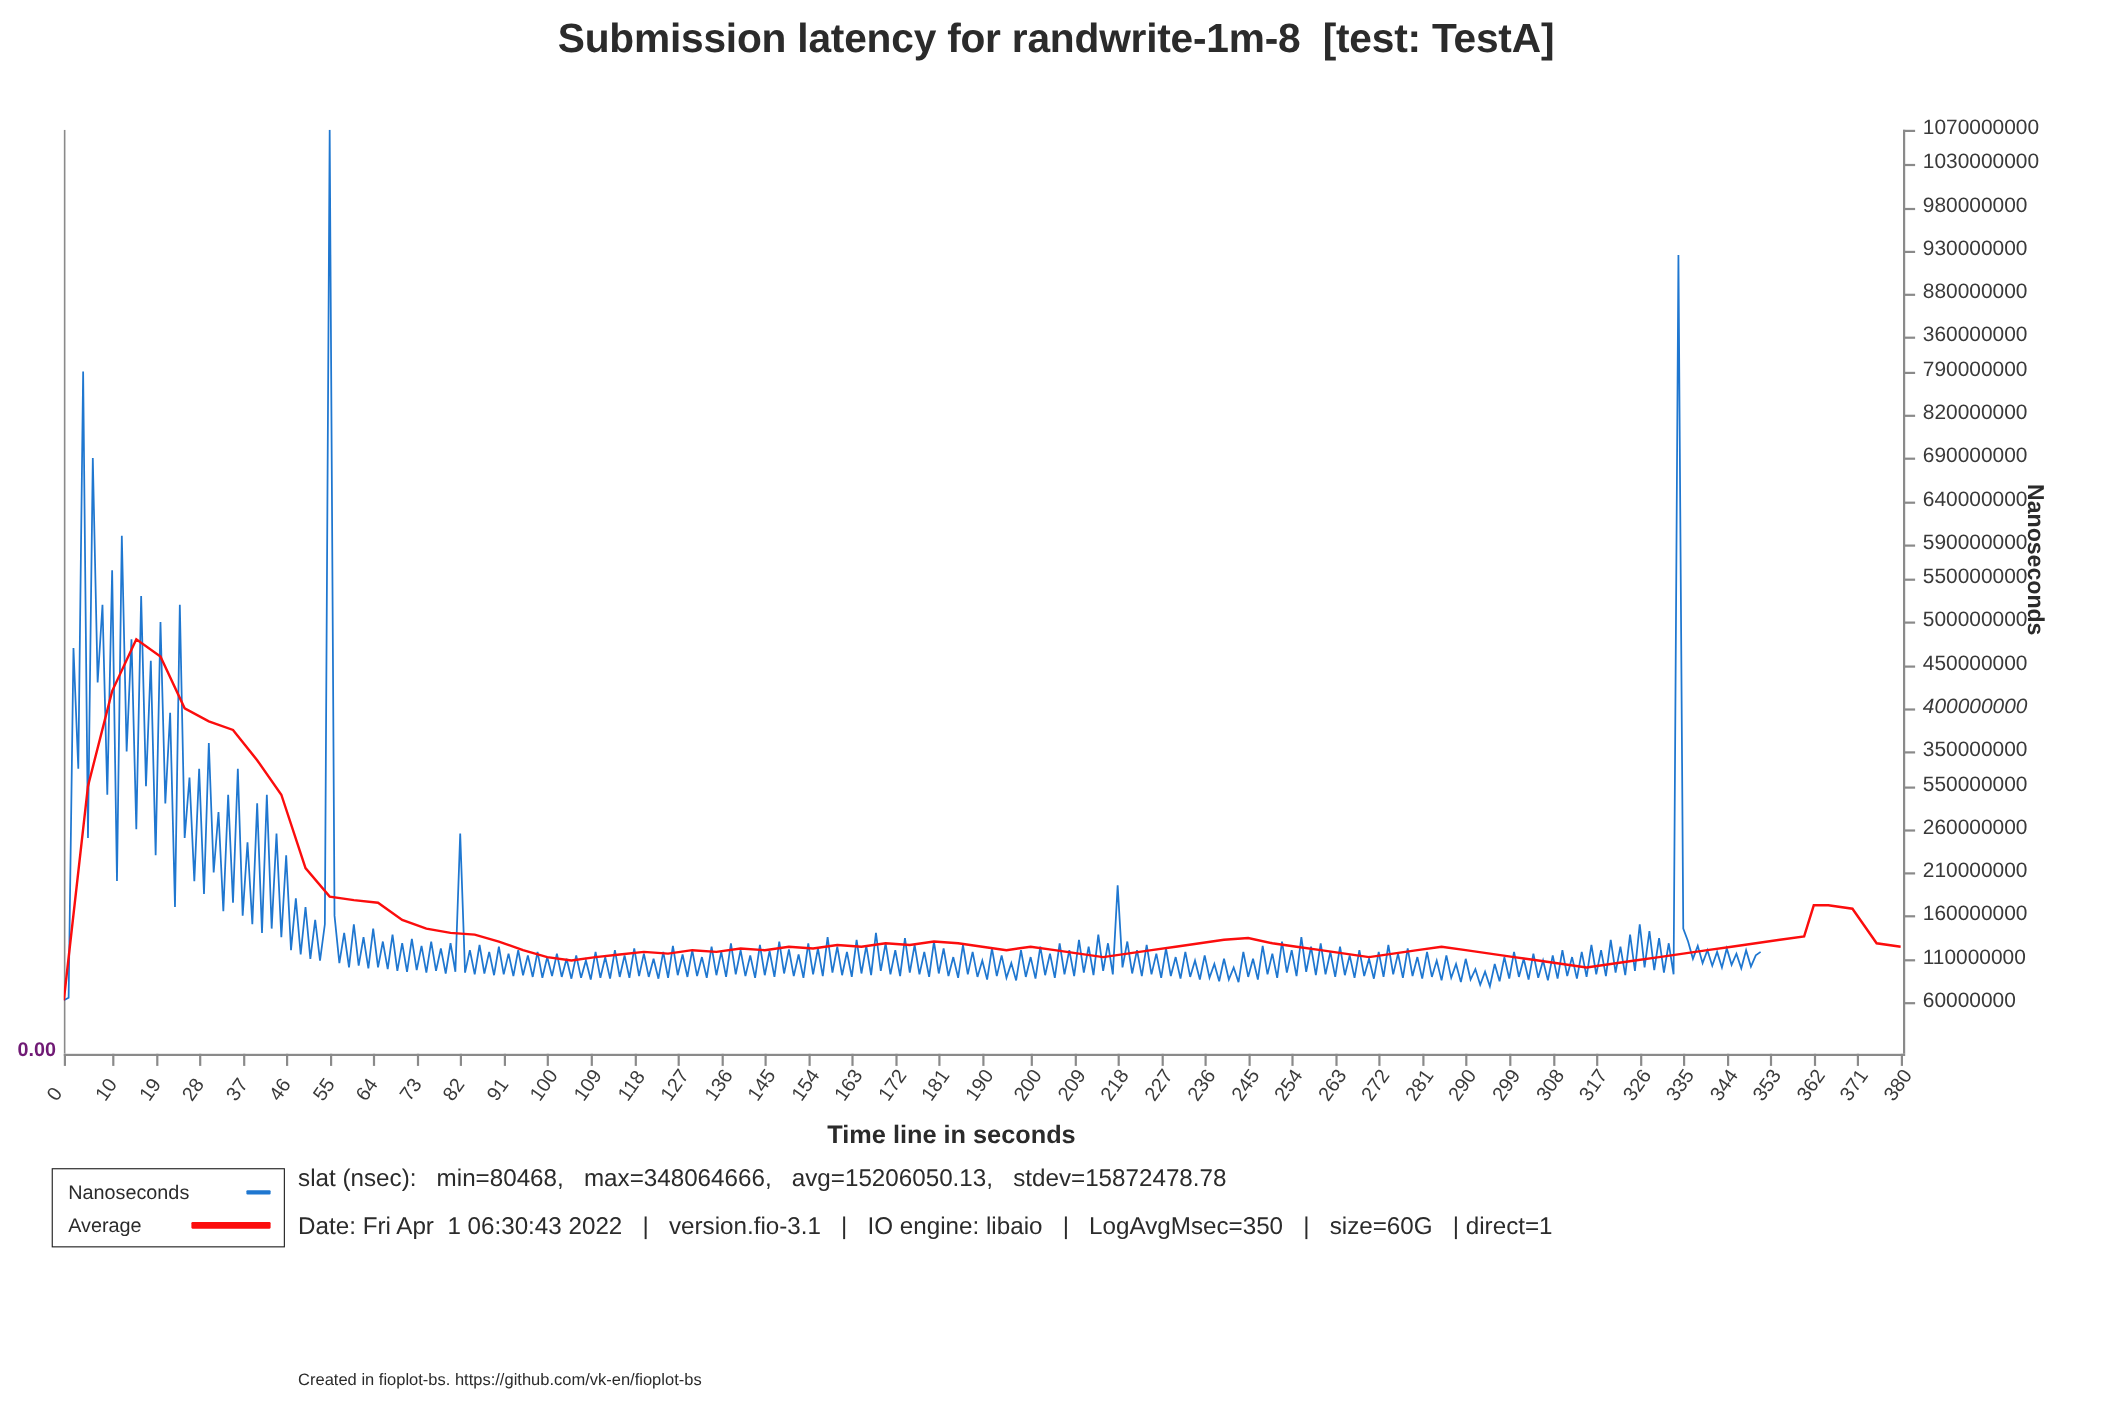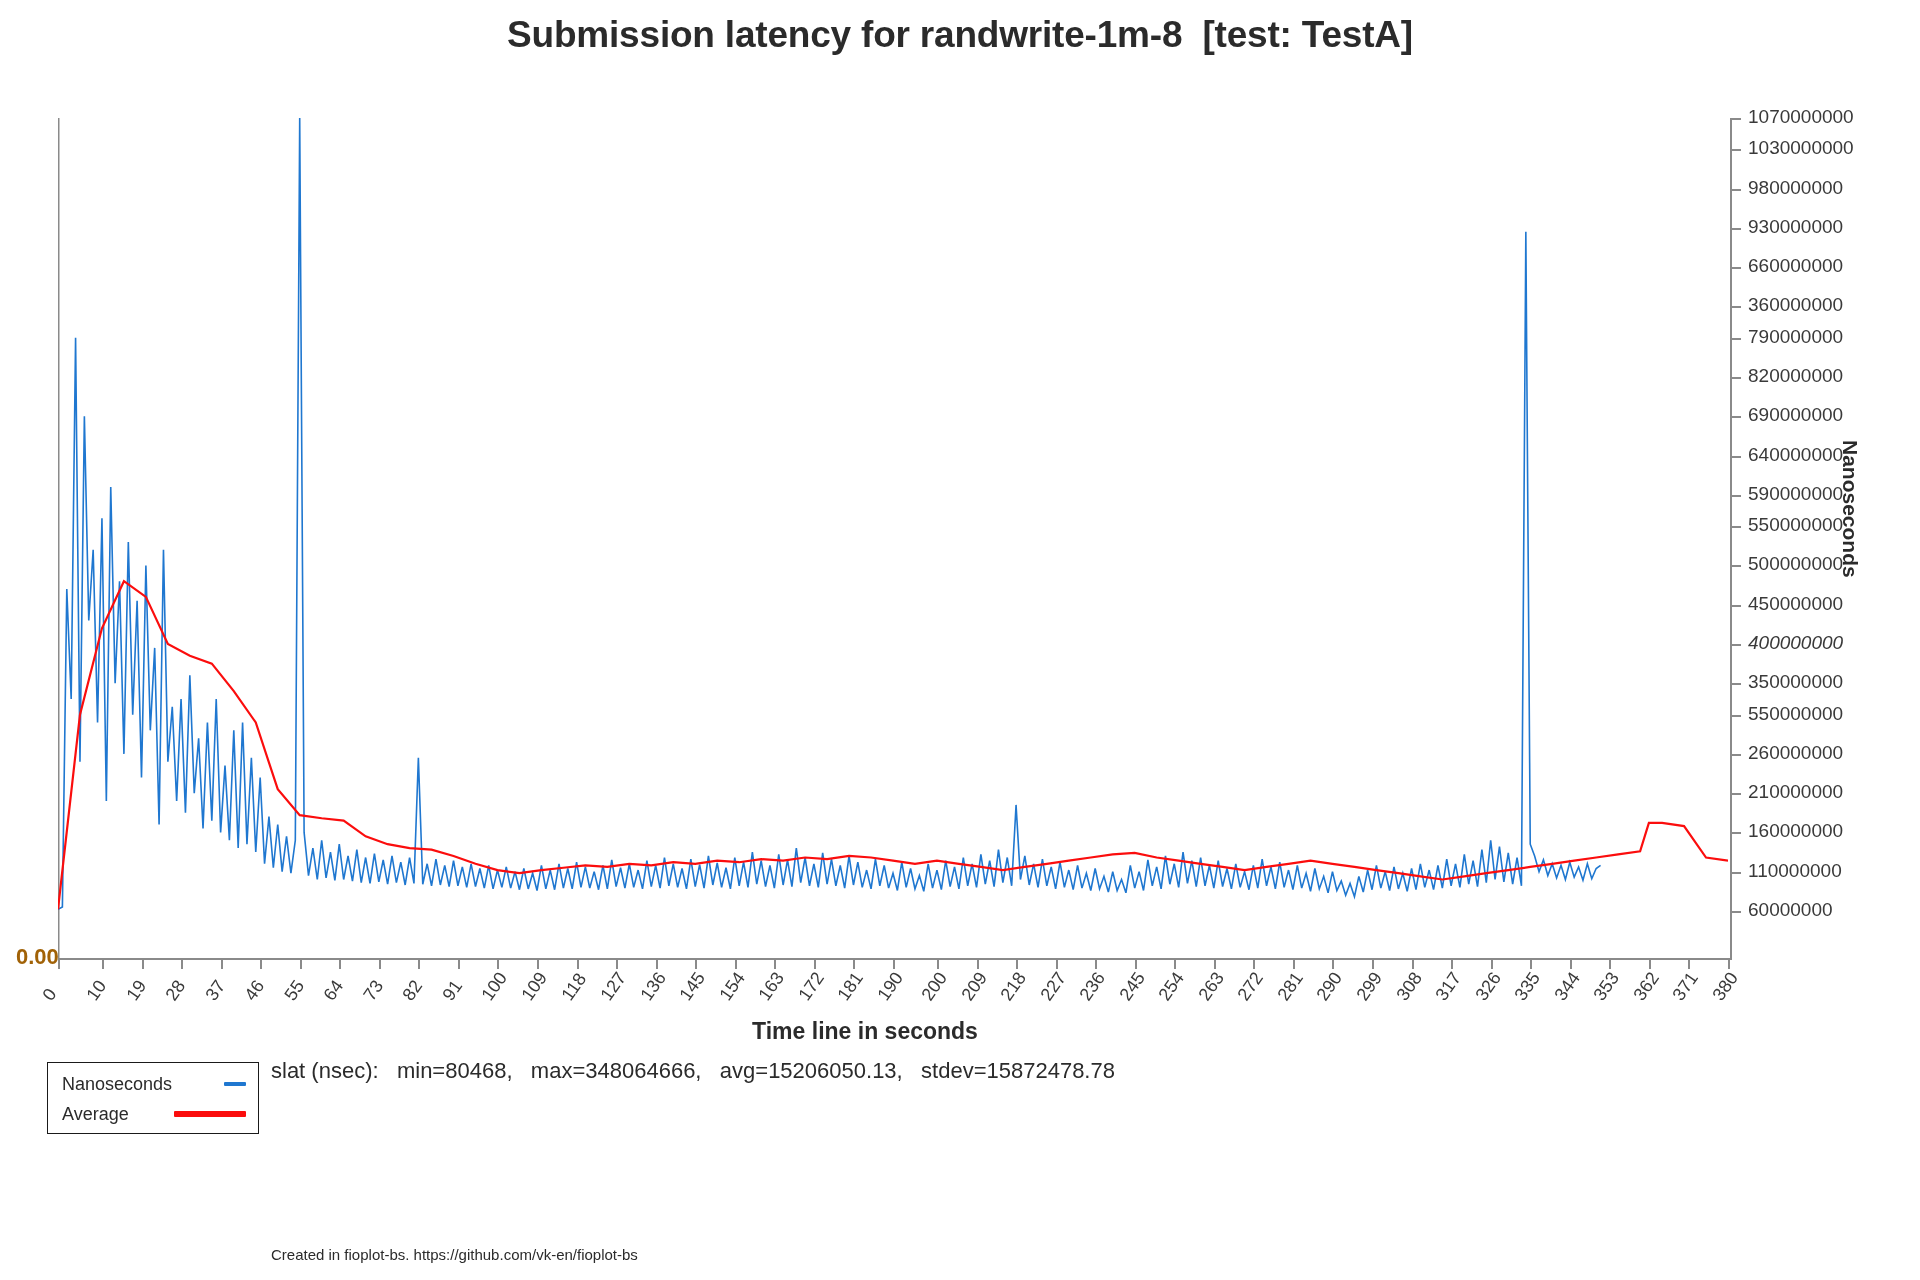--- a/index.html
+++ b/index.html
@@ -21,21 +21,21 @@
   #plot-area{
     position:absolute;
     left:58px;top:118px;
     width:1670px;height:840px;
   }
   #plot-svg{display:block;width:1670px;height:840px;}
 
   
   #zero-label{
     position:absolute;left:16px;top:944px;
-    font-size:22px;font-weight:bold;color:#a16207;
+    font-size:18px;font-weight:bold;color:#701a75;
   }
 
   
   .ytick{
     position:absolute;
     left:1748px;
     font-size:19px;
     color:#3a3a3a;
     white-space:nowrap;
     line-height:1;
@@ -145,21 +145,21 @@
     <div class="ytick" style="top: 444.57px;">640000000</div>
     <div class="ytick-mark" style="top: 416.318px;"></div>
     <div class="ytick" style="top: 405.318px;">690000000</div>
     <div class="ytick-mark" style="top: 377.065px;"></div>
     <div class="ytick" style="top: 366.065px;">820000000</div>
     <div class="ytick-mark" style="top: 337.813px;"></div>
     <div class="ytick" style="top: 326.813px;">790000000</div>
     <div class="ytick-mark" style="top: 306.411px;"></div>
     <div class="ytick" style="top: 295.411px;">360000000</div>
     <div class="ytick-mark" style="top: 267.159px;"></div>
-    <div class="ytick" style="top: 256.159px;">660000000</div>
+    <div class="ytick" style="top: 256.159px;">880000000</div>
     <div class="ytick-mark" style="top: 227.907px;"></div>
     <div class="ytick" style="top: 216.907px;">930000000</div>
     <div class="ytick-mark" style="top: 188.654px;"></div>
     <div class="ytick" style="top: 177.654px;">980000000</div>
     <div class="ytick-mark" style="top: 149.402px;"></div>
     <div class="ytick" style="top: 138.402px;">1030000000</div>
     <div class="ytick-mark" style="top: 118px;"></div>
     <div class="ytick" style="top: 107px;">1070000000</div>
   </div>
 <div id="yaxis-title">Nanoseconds</div>
@@ -260,17 +260,18 @@
     <span class="legend-swatch-blue"></span>
   </div>
   <div class="legend-row">
     <span class="legend-label">Average</span>
     <span class="legend-swatch-red"></span>
   </div>
 </div>
 
 <div id="info">
   <div class="info-line">slat (nsec):   min=80468,   max=348064666,   avg=15206050.13,   stdev=15872478.78</div>
+  <div class="info-line">Date: Fri Apr  1 06:30:43 2022   |   version.fio-3.1   |   IO engine: libaio   |   LogAvgMsec=350   |   size=60G   | direct=1</div>
 </div>
 <div id="footer-line">Created in fioplot-bs. https://github.com/vk-en/fioplot-bs</div>
 
 <div style="position: absolute; left: 1730px; top: 118px; width: 2px; height: 840px; background: rgb(138, 138, 138);"></div>
 <div style="position: absolute; left: 58px; top: 958px; width: 1674px; height: 2px; background: rgb(138, 138, 138);"></div>
 
 </body></html>

